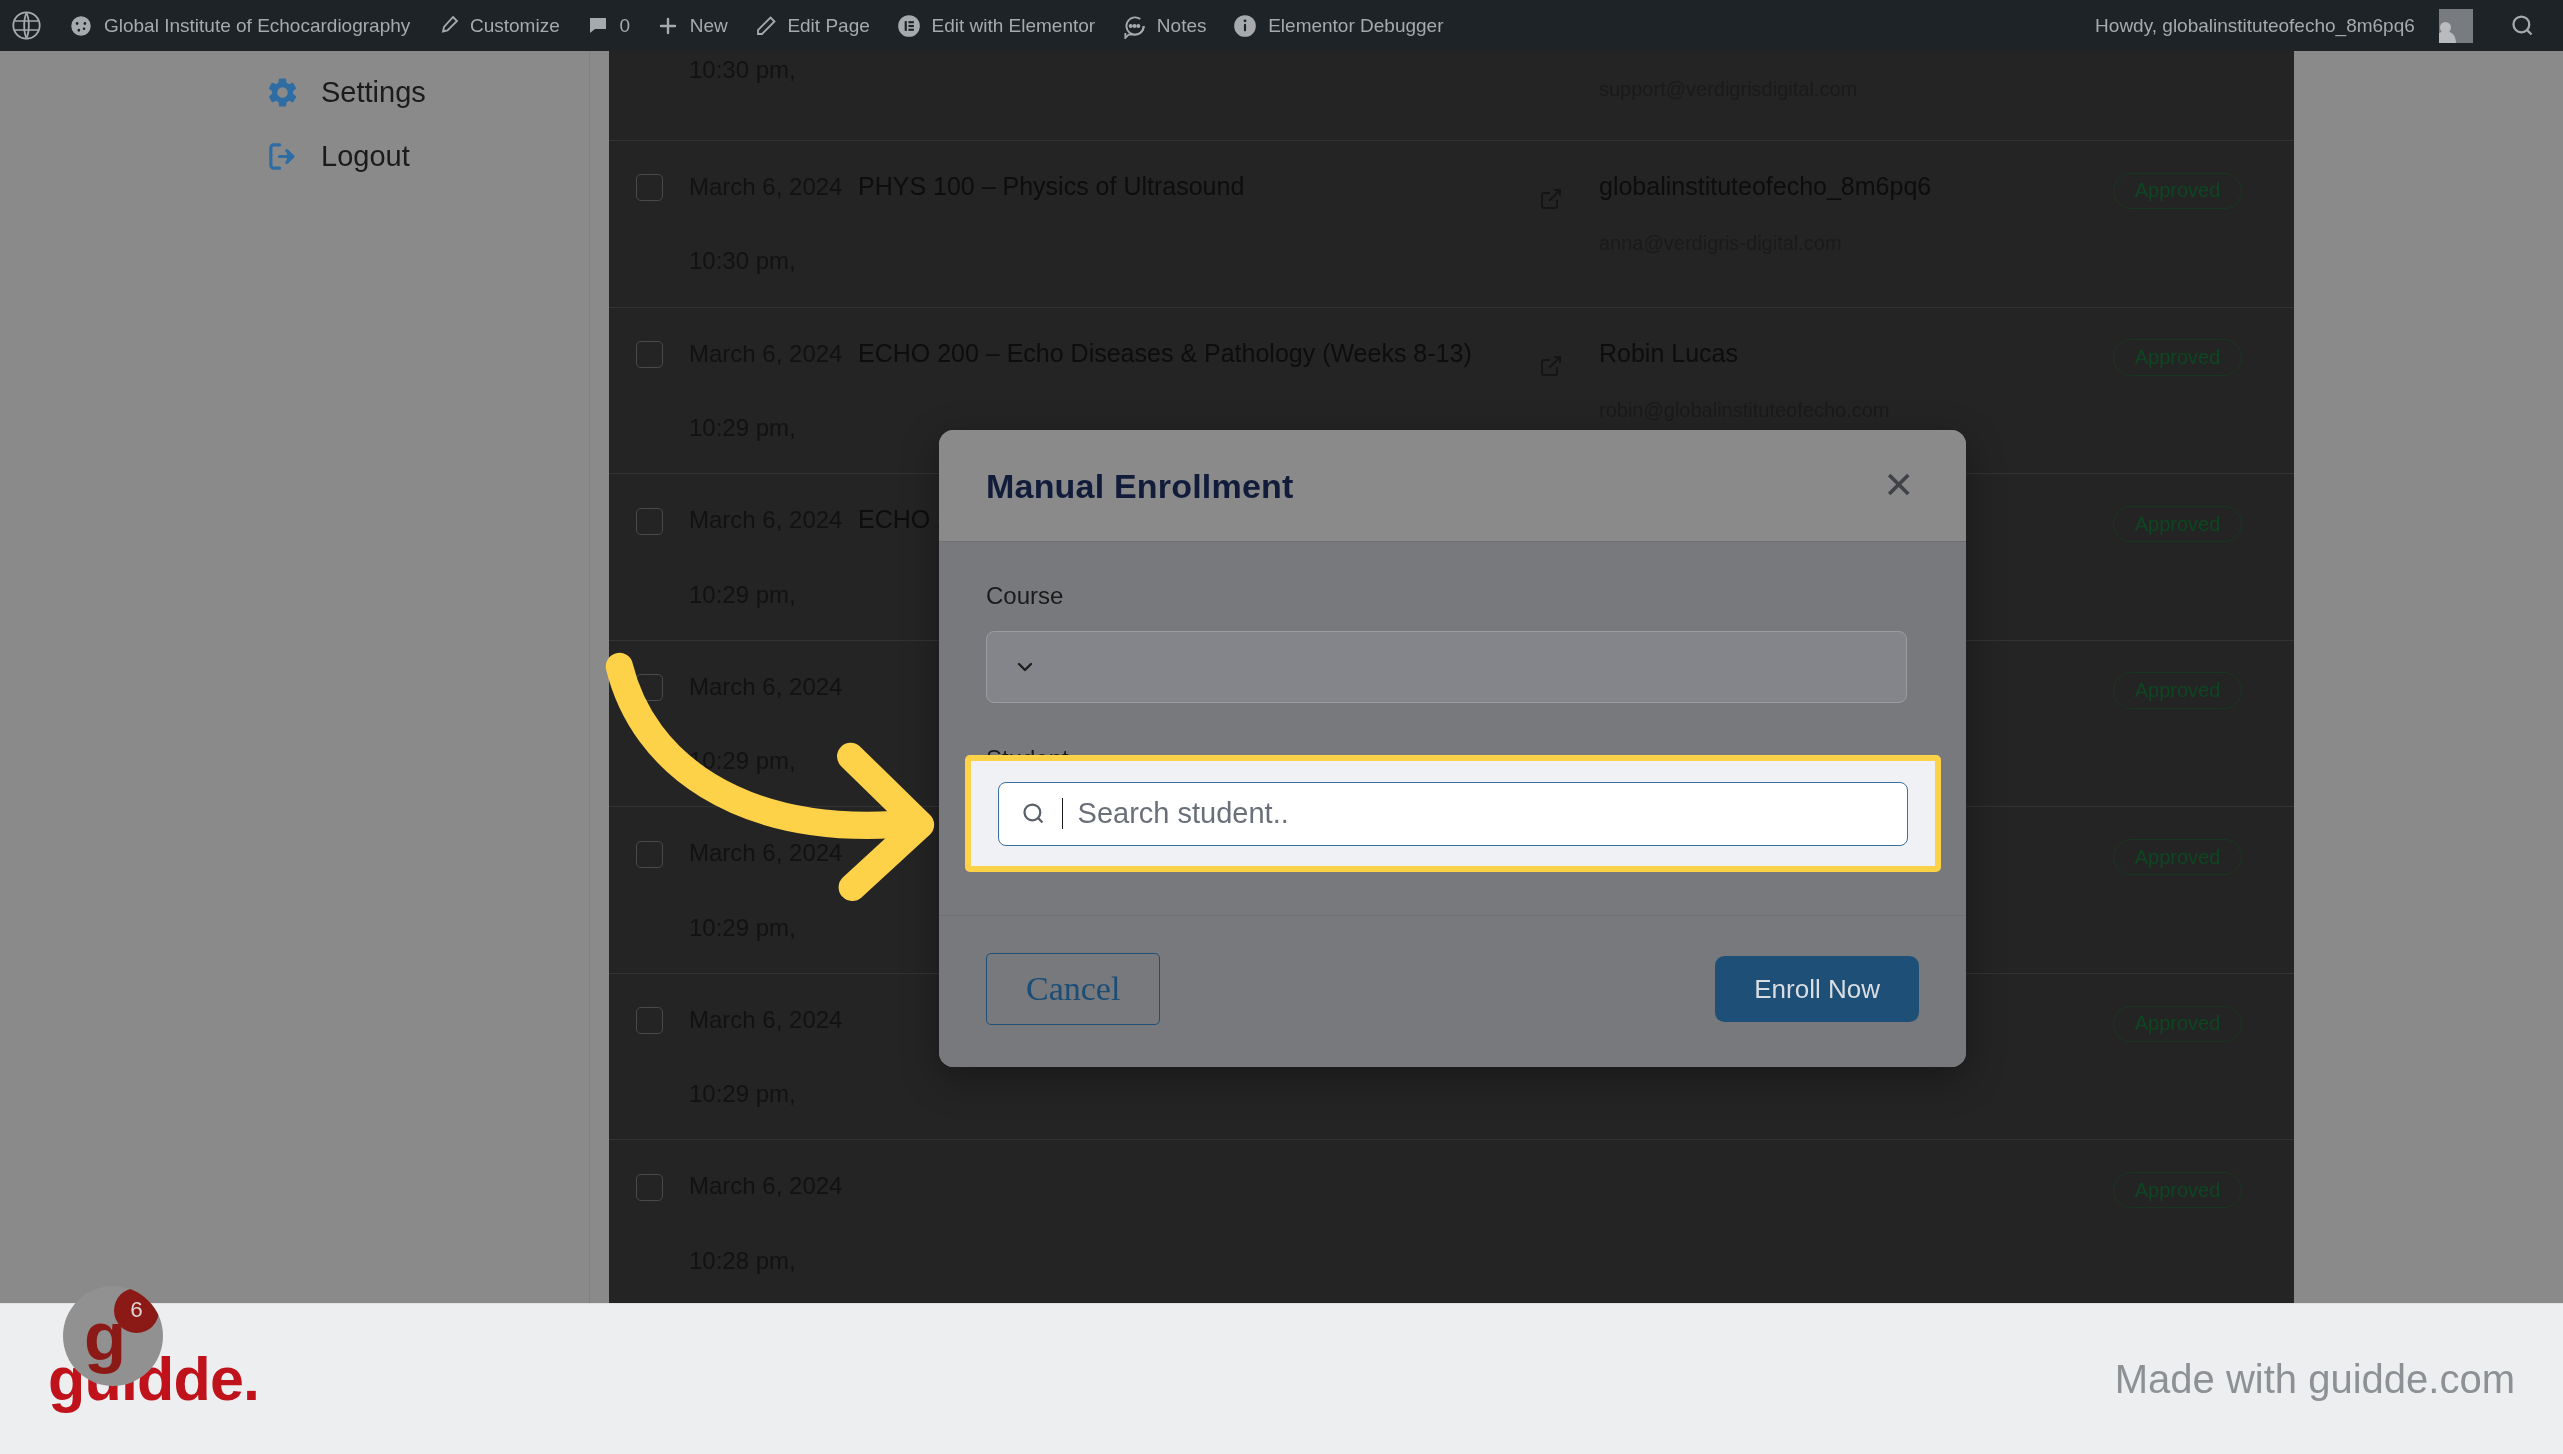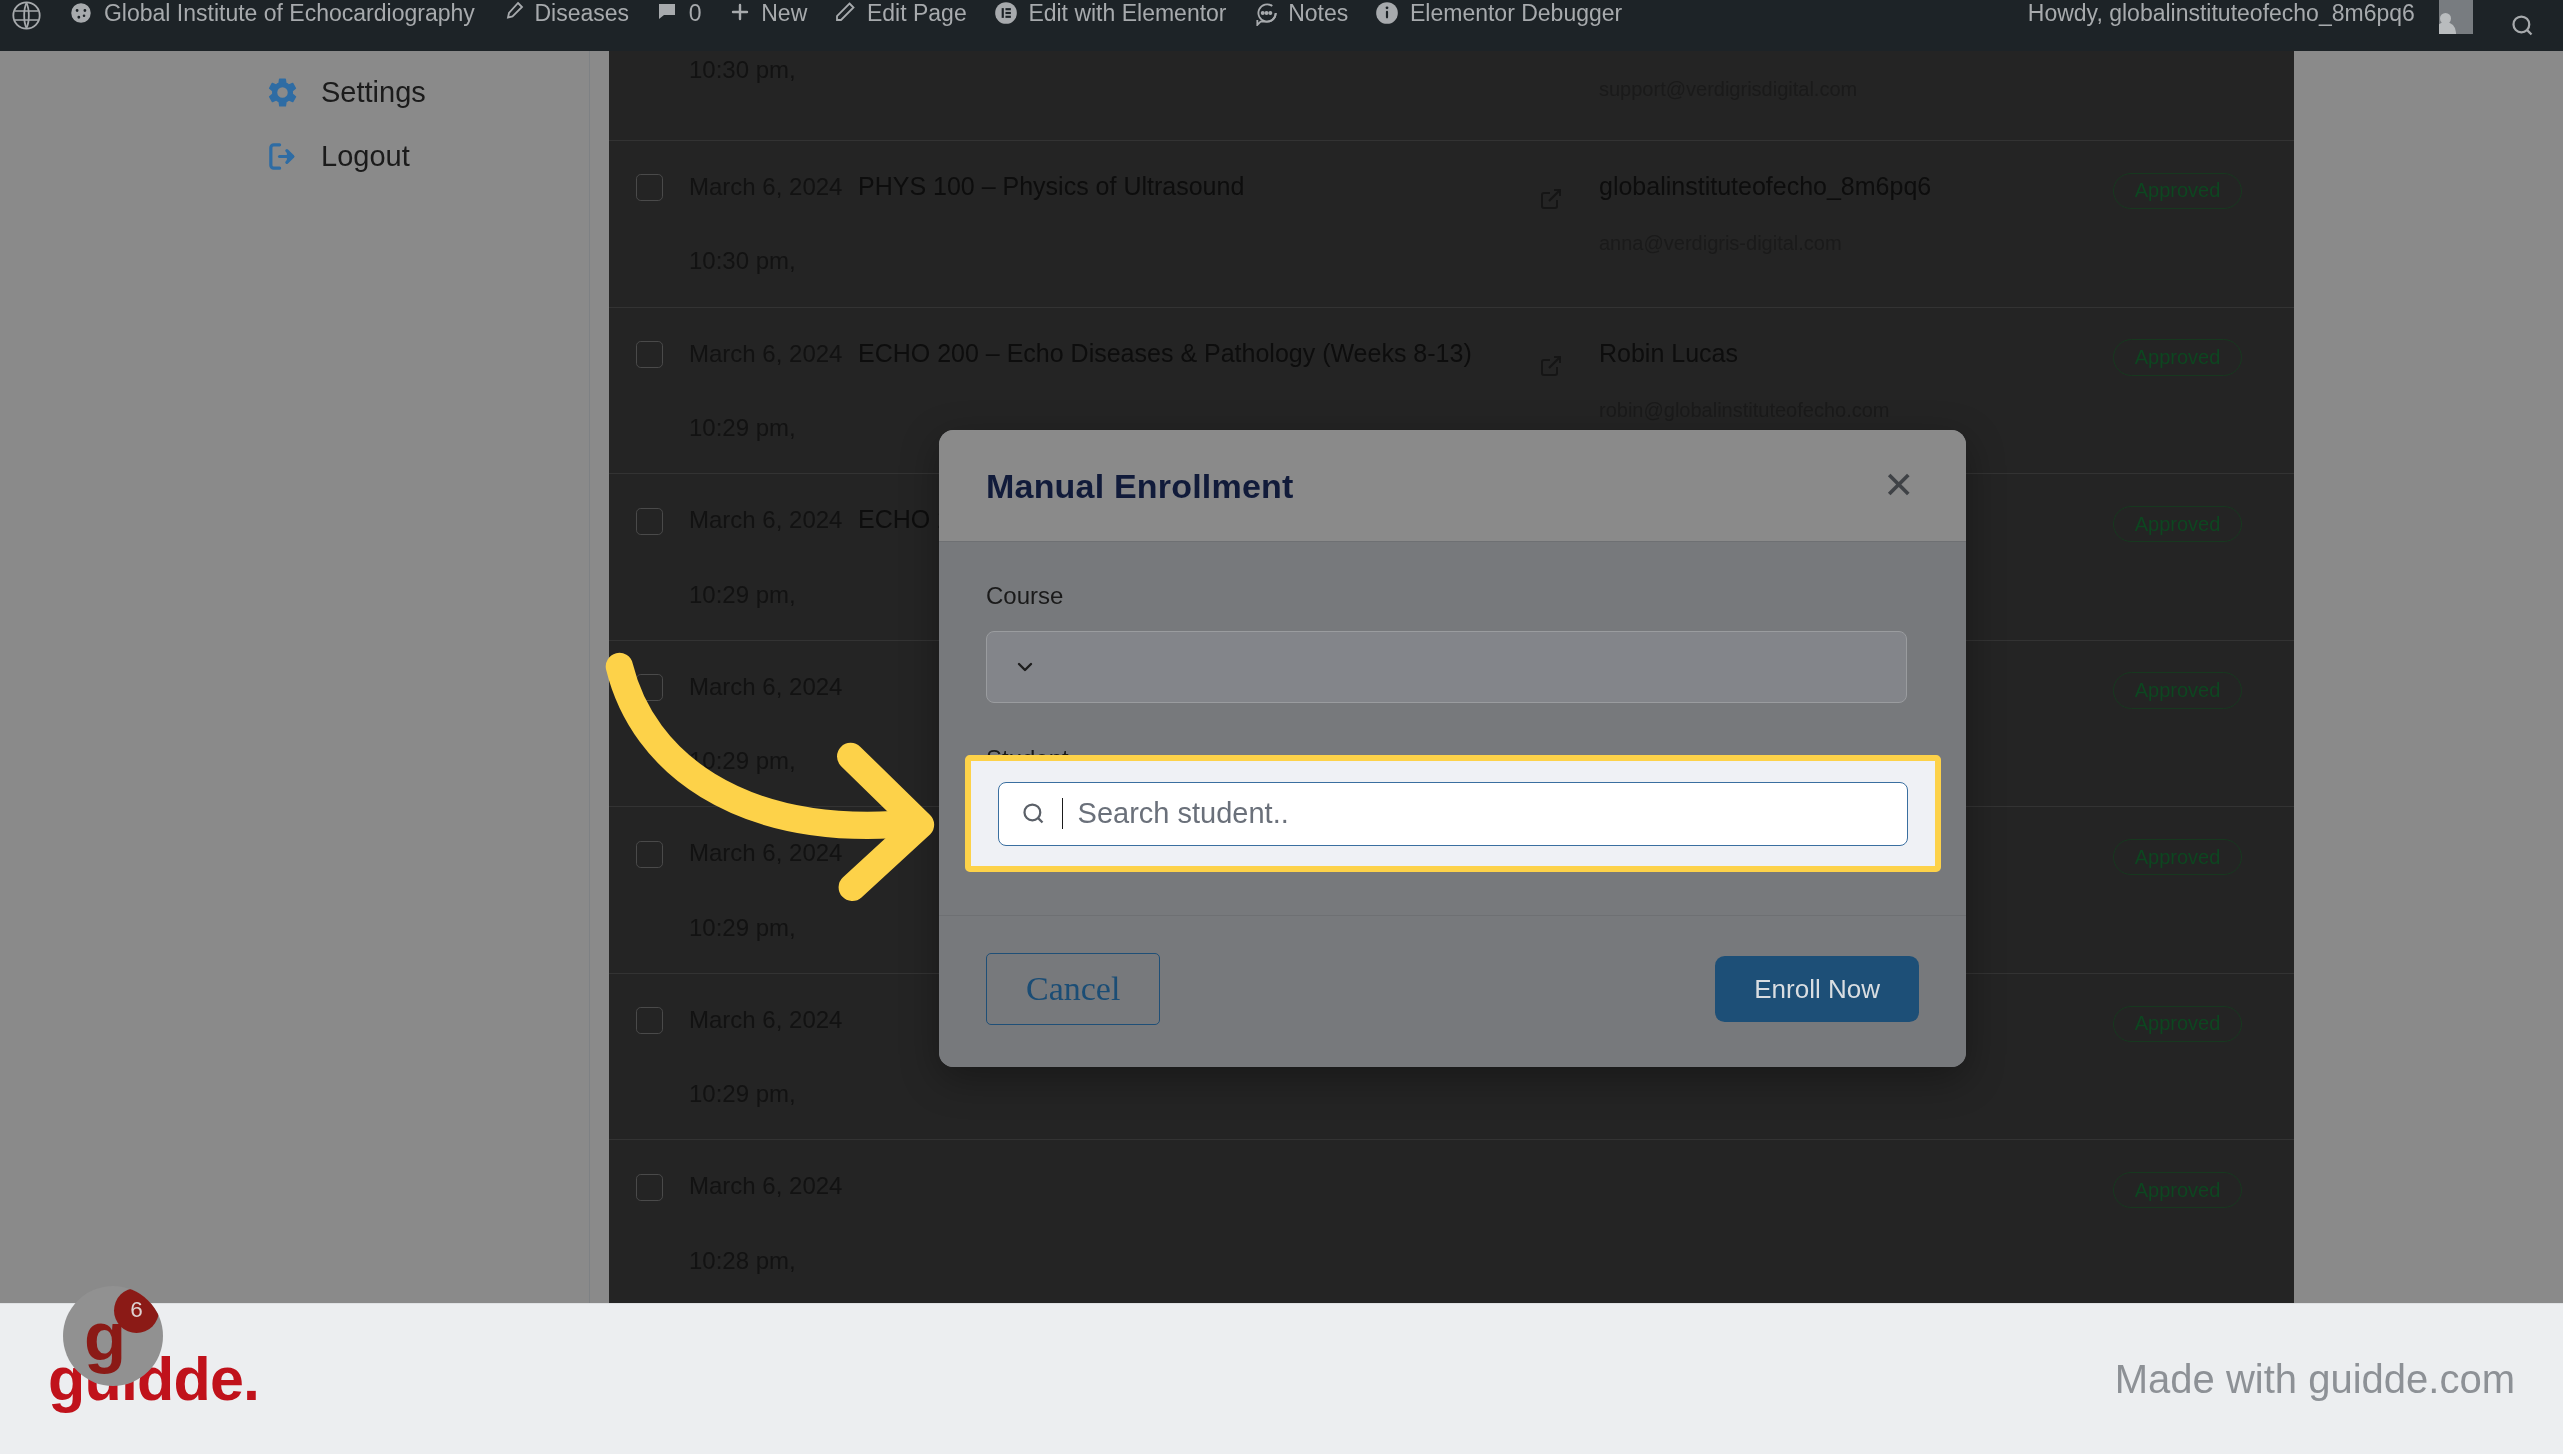--- a/index.html
+++ b/index.html
@@ -13,23 +13,23 @@
 
   
   .adminbar {
     position: absolute; top: 0; left: 0;
     width: 2563px; height: 51px;
     background: #1d2327;
     display: flex; align-items: center;
     z-index: 60;
   }
   .ab-item {
-    display: flex; align-items: flex-start; gap: 9.7px;
-    height: 51px; padding: 0 13px;
-    color: #a7aaad; font-size: 23px; white-space: nowrap;
+    display: flex; align-items: center; gap: 9.7px;
+    height: 51px; padding: 16px 13px;
+    color: #a7aaad; font-size: 19px; white-space: nowrap;
   }
   .ab-item.first { padding-left: 11.3px; }
   .ab-icon { display: inline-flex; align-items: center; justify-content: center; color: #a7aaad; }
   .ab-icon svg { display: block; }
   .ab-spacer { flex: 1 1 auto; }
   .ab-right { display: flex; align-items: center; gap: 0; padding-right: 14.5px; }
   .avatar-box {
     width: 34px; height: 34px; margin-left: 14.5px;
     background: #787c80;
     display: flex; align-items: flex-end; justify-content: center;
@@ -454,21 +454,21 @@
           </svg>
       </span>
       <span>Global Institute of Echocardiography</span>
     </div>
     <div class="ab-item">
       <span class="ab-icon">
         <svg width="24" height="24" viewBox="0 0 24 24" fill="none" stroke="currentColor" stroke-width="1.8">
             <path d="M17 3l4 4-9.5 9.5-4.5 1 1-4.5L17 3z"></path>
           </svg>
       </span>
-      <span>Diseases</span>
+      <span>Customize</span>
     </div>
     <div class="ab-item">
       <span class="ab-icon">
         <svg width="24" height="24" viewBox="0 0 24 24" fill="currentColor">
             <path d="M4 4h16v11H9l-5 4V4z"></path>
           </svg>
       </span>
       <span>0</span>
     </div>
     <div class="ab-item">

